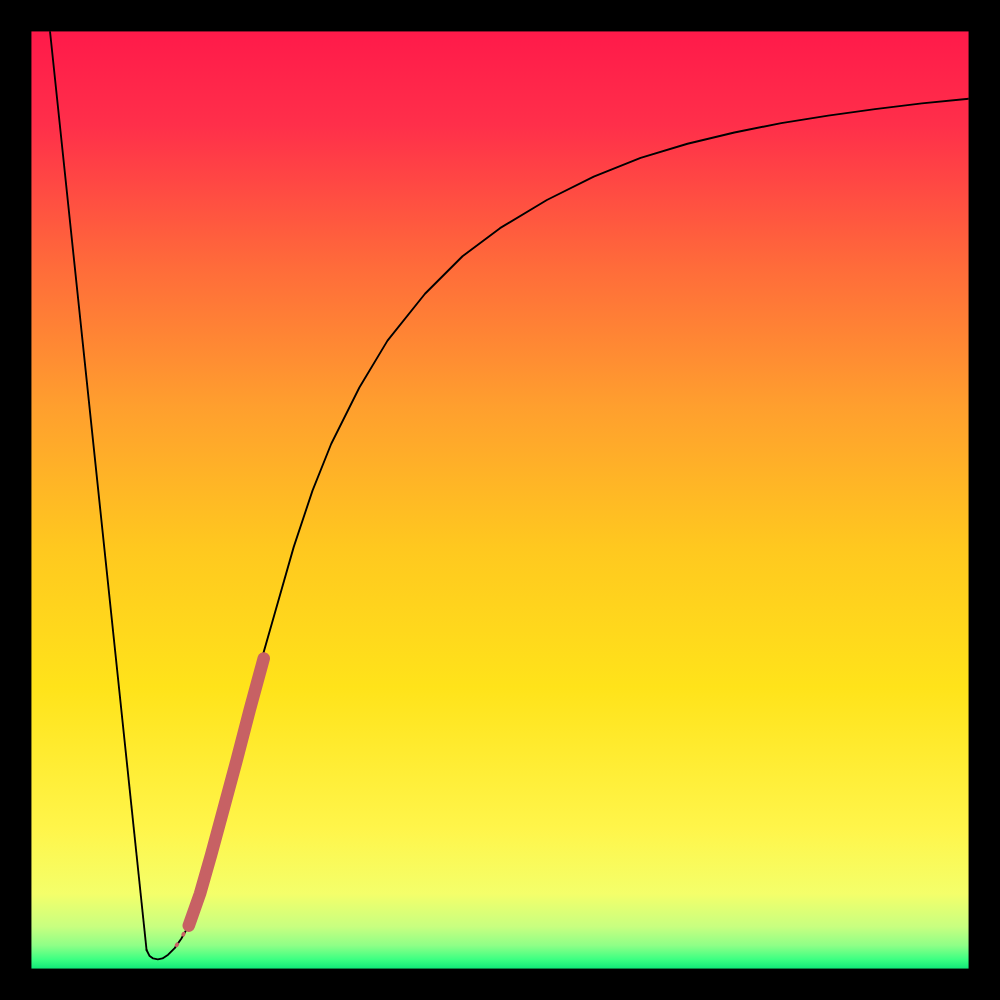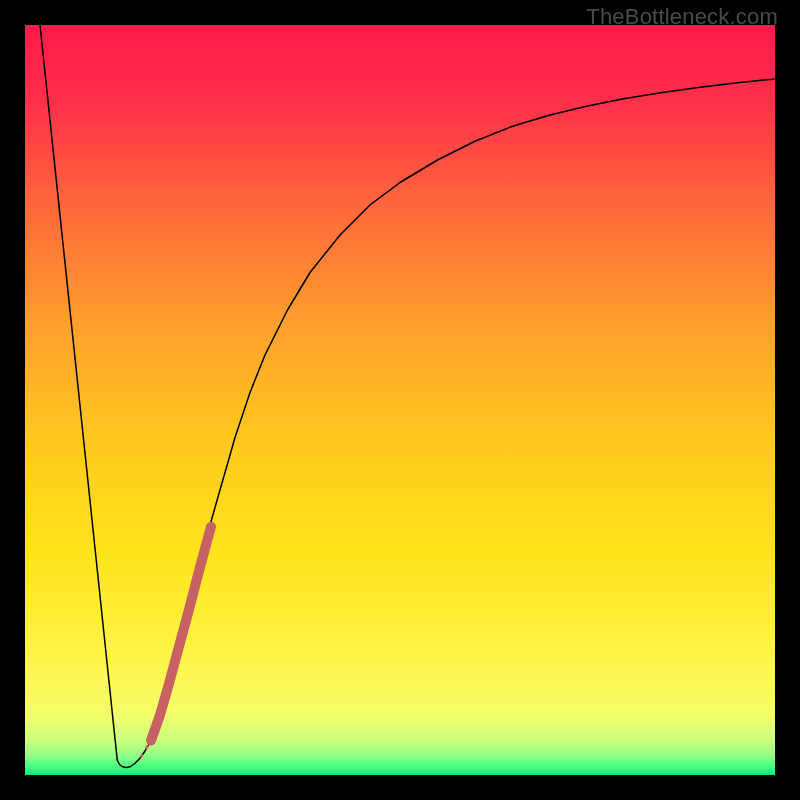--- a/index.html
+++ b/index.html
@@ -32,21 +32,20 @@
     font-weight: 400;
     color: #4a4a4a;
     letter-spacing: 0.2px;
     user-select: none;
   }
 </style>
 </head>
 <body>
 
 <div class="frame">
-  <div class="watermark">TheBottleneck.com</div>
   <svg class="plot" viewBox="0 0 750 750" preserveAspectRatio="none">
     <defs>
       <linearGradient id="bg-grad" x1="0" y1="0" x2="0" y2="1">
           <stop offset="0%" stop-color="#ff1a4a"></stop>
           <stop offset="10%" stop-color="#ff2f4a"></stop>
           <stop offset="25%" stop-color="#ff6b3a"></stop>
           <stop offset="40%" stop-color="#ff9f2e"></stop>
           <stop offset="55.00000000000001%" stop-color="#ffc81f"></stop>
           <stop offset="70%" stop-color="#ffe31a"></stop>
           <stop offset="85%" stop-color="#fff54a"></stop>

